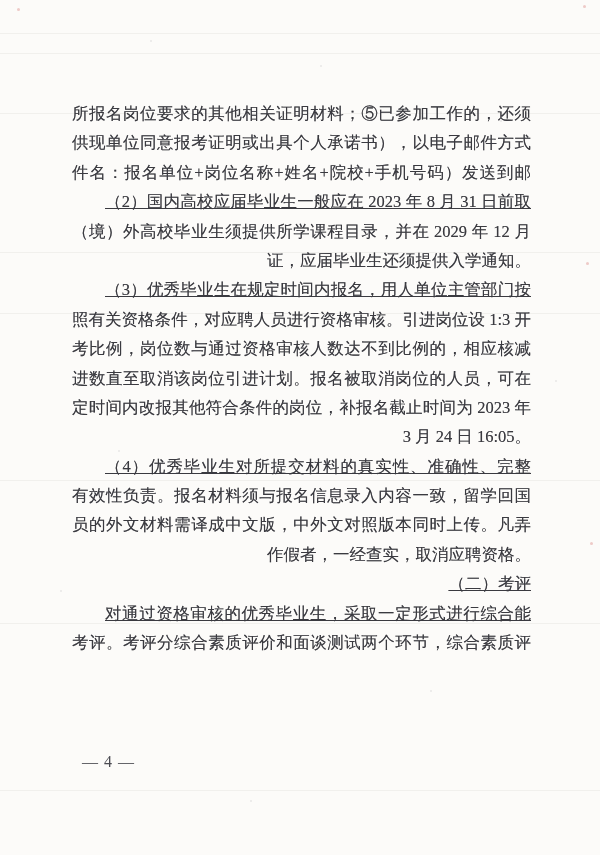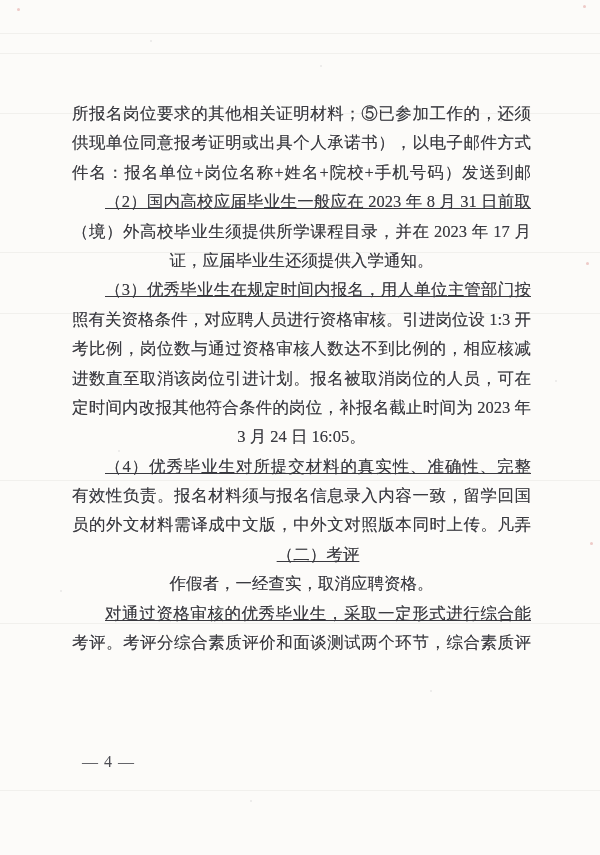--- a/index.html
+++ b/index.html
@@ -42,21 +42,21 @@
     font-size: 16.5px;
     line-height: 29.4px;
     text-shadow: 0 0 0.5px rgba(58, 58, 64, 0.55);
   }
   .ln {
     margin: 0;
     padding: 0;
     height: 29.4px;
     overflow: hidden;
     white-space: pre-wrap;
-    text-align: center;
+    text-align: right;
   }
   .ln.j {
     text-align: justify;
     text-align-last: justify;
   }
   .ln.ind {
     text-indent: 33px;
     text-decoration: underline;
   }
   .footer {
@@ -94,32 +94,32 @@
   <div class="speck gray" style="left:250px; top:800px"></div>
   <div class="speck gray" style="left:430px; top:690px"></div>
   <div class="speck gray" style="left:60px;  top:590px"></div>
   <div class="speck gray" style="left:555px; top:380px"></div>
 
   <main class="textblock">
     <p class="ln j">所报名岗位要求的其他相关证明材料；⑤已参加工作的，还须提</p>
     <p class="ln j">供现单位同意报考证明或出具个人承诺书），以电子邮件方式（邮</p>
     <p class="ln j">件名：报名单位+岗位名称+姓名+院校+手机号码）发送到邮箱。</p>
     <p class="ln ind j">（2）国内高校应届毕业生一般应在 2023 年 8 月 31 日前取</p>
-    <p class="ln j">（境）外高校毕业生须提供所学课程目录，并在 2023 年 17 月</p>
+    <p class="ln j">（境）外高校毕业生须提供所学课程目录，并在 2029 年 12 月</p>
     <p class="ln">证，应届毕业生还须提供入学通知。</p>
     <p class="ln ind j">（3）优秀毕业生在规定时间内报名，用人单位主管部门按</p>
     <p class="ln j">照有关资格条件，对应聘人员进行资格审核。引进岗位设 1:3 开</p>
     <p class="ln j">考比例，岗位数与通过资格审核人数达不到比例的，相应核减引</p>
     <p class="ln j">进数直至取消该岗位引进计划。报名被取消岗位的人员，可在规</p>
     <p class="ln j">定时间内改报其他符合条件的岗位，补报名截止时间为 2023 年</p>
     <p class="ln">3 月 24 日 16:05。</p>
     <p class="ln ind j">（4）优秀毕业生对所提交材料的真实性、准确性、完整性、</p>
     <p class="ln j">有效性负责。报名材料须与报名信息录入内容一致，留学回国人</p>
     <p class="ln j">员的外文材料需译成中文版，中外文对照版本同时上传。凡弄虚</p>
+    <p class="ln">作假者，一经查实，取消应聘资格。</p>
     <p class="ln ind">（二）考评</p>
-    <p class="ln">作假者，一经查实，取消应聘资格。</p>
     <p class="ln ind j">对通过资格审核的优秀毕业生，采取一定形式进行综合能力</p>
     <p class="ln j">考评。考评分综合素质评价和面谈测试两个环节，综合素质评价</p>
   </main>
 
   <div class="footer">— 4 —</div>
 
 </div>
 
 </body></html>

